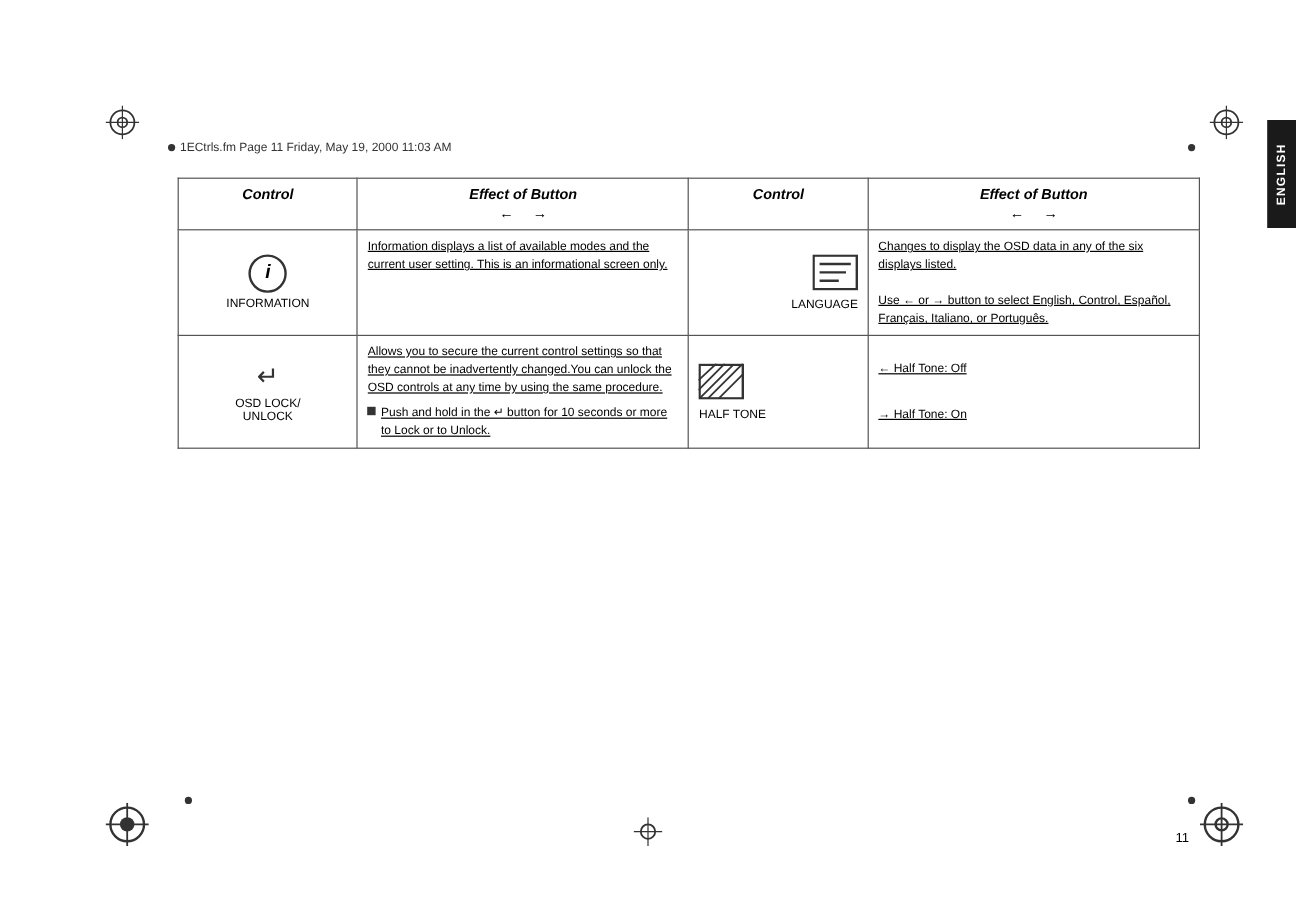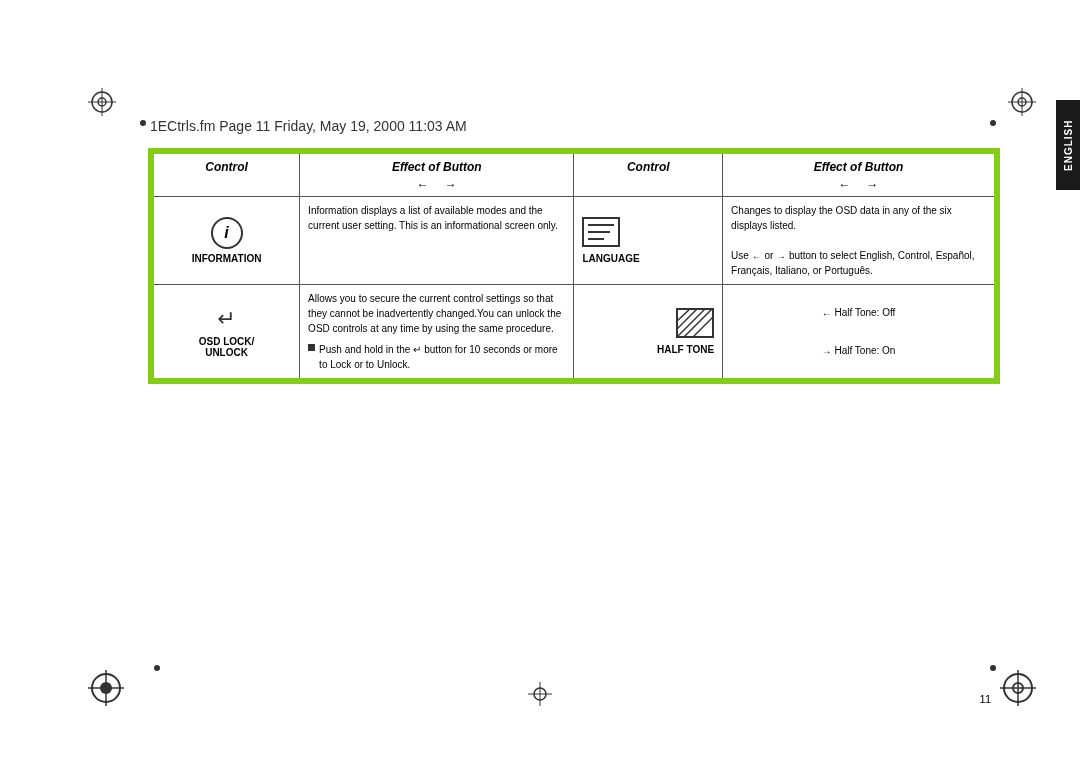--- a/index.html
+++ b/index.html
@@ -33,36 +33,36 @@
       display: flex;
       align-items: center;
       justify-content: center;
     }
 
     
     .file-info {
       position: absolute;
       top: 118px;
       left: 150px;
-      font-size: 14px;
+      font-size: 10px;
       color: #333;
     }
 
     
     .main-table-container {
       position: absolute;
       top: 148px;
       left: 148px;
       right: 80px;
     }
 
     table {
       width: 100%;
       border-collapse: collapse;
-      border: 6px solid #84cc16;
+      border: 1px solid #84cc16;
       padding-left: 14px;
     }
 
     th, td {
       border: 1px solid #555;
       padding: 6px 8px;
       vertical-align: top;
     }
 
     th {
@@ -80,28 +80,29 @@
       margin-top: 2px;
     }
 
     .icon-cell {
       text-align: center;
       vertical-align: middle;
     }
 
     .control-label {
       font-size: 10px;
-      font-weight: bold;
+      font-weight: normal;
       text-transform: uppercase;
       margin-top: 4px;
     }
 
     .effect-text {
       font-size: 10px;
       line-height: 1.5;
+      text-decoration: underline;
     }
 
     .bullet-item {
       display: flex;
       align-items: flex-start;
       gap: 4px;
       margin-top: 6px;
       font-size: 10px;
     }
 
@@ -131,21 +132,20 @@
     .page-number {
       position: absolute;
       bottom: 58px;
       right: 89px;
       font-size: 11px;
     }
 
     .half-tone-arrow {
       font-size: 10px;
       margin: 4px 0;
-      text-align: center;
     }
   </style>
 </head>
 <body>
 
 <div style="position:absolute;top:88px;left:88px;">
   <svg width="28" height="28" viewBox="0 0 28 28">
     <circle cx="14" cy="14" r="10" fill="none" stroke="#333" stroke-width="1.5"></circle>
     <circle cx="14" cy="14" r="4" fill="none" stroke="#333" stroke-width="1.5"></circle>
     <line x1="0" y1="14" x2="28" y2="14" stroke="#333" stroke-width="1"></line>
@@ -249,21 +249,21 @@
     <tbody>
 
       <tr>
         <td class="icon-cell" style="vertical-align:middle;text-align:center;">
           <div class="info-icon">i</div>
           <div class="control-label">INFORMATION</div>
         </td>
         <td class="effect-text">
           <span>Information displays a list of available modes and the current user setting. This is an informational screen only.</span>
         </td>
-        <td class="icon-cell" style="vertical-align:middle;text-align:left;">
+        <td class="icon-cell" style="vertical-align:middle;text-align:right;">
           <div style="display:inline-block;">
             <svg width="38" height="30" viewBox="0 0 38 30">
               <rect x="1" y="1" width="36" height="28" fill="none" stroke="#333" stroke-width="2"></rect>
               <line x1="6" y1="8" x2="32" y2="8" stroke="#333" stroke-width="2"></line>
               <line x1="6" y1="15" x2="28" y2="15" stroke="#333" stroke-width="2"></line>
               <line x1="6" y1="22" x2="22" y2="22" stroke="#333" stroke-width="2"></line>
             </svg>
           </div>
           <div class="control-label">LANGUAGE</div>
         </td>
@@ -279,21 +279,21 @@
           <div style="font-size:22px;color:#333;">↵</div>
           <div class="control-label">OSD LOCK/<br>UNLOCK</div>
         </td>
         <td class="effect-text">
           <span>Allows you to secure the current control settings so that they cannot be inadvertently changed.You can unlock the OSD controls at any time by using the same procedure.</span>
           <div class="bullet-item">
             <div class="bullet-square"></div>
             <span>Push and hold in the ↵ button for 10 seconds or more to Lock or to Unlock.</span>
           </div>
         </td>
-        <td class="icon-cell" style="vertical-align:middle;text-align:right;">
+        <td class="icon-cell" style="vertical-align:middle;text-align:left;">
           <div style="display:inline-block;">
             <svg width="38" height="30" viewBox="0 0 38 30">
               <rect x="1" y="1" width="36" height="28" fill="none" stroke="#333" stroke-width="2"></rect>
 
               <line x1="1" y1="29" x2="29" y2="1" stroke="#333" stroke-width="1.5"></line>
               <line x1="8" y1="29" x2="37" y2="0" stroke="#333" stroke-width="1.5"></line>
               <line x1="0" y1="22" x2="22" y2="0" stroke="#333" stroke-width="1.5"></line>
               <line x1="0" y1="14" x2="15" y2="0" stroke="#333" stroke-width="1.5"></line>
               <line x1="17" y1="29" x2="37" y2="9" stroke="#333" stroke-width="1.5"></line>
             </svg>

